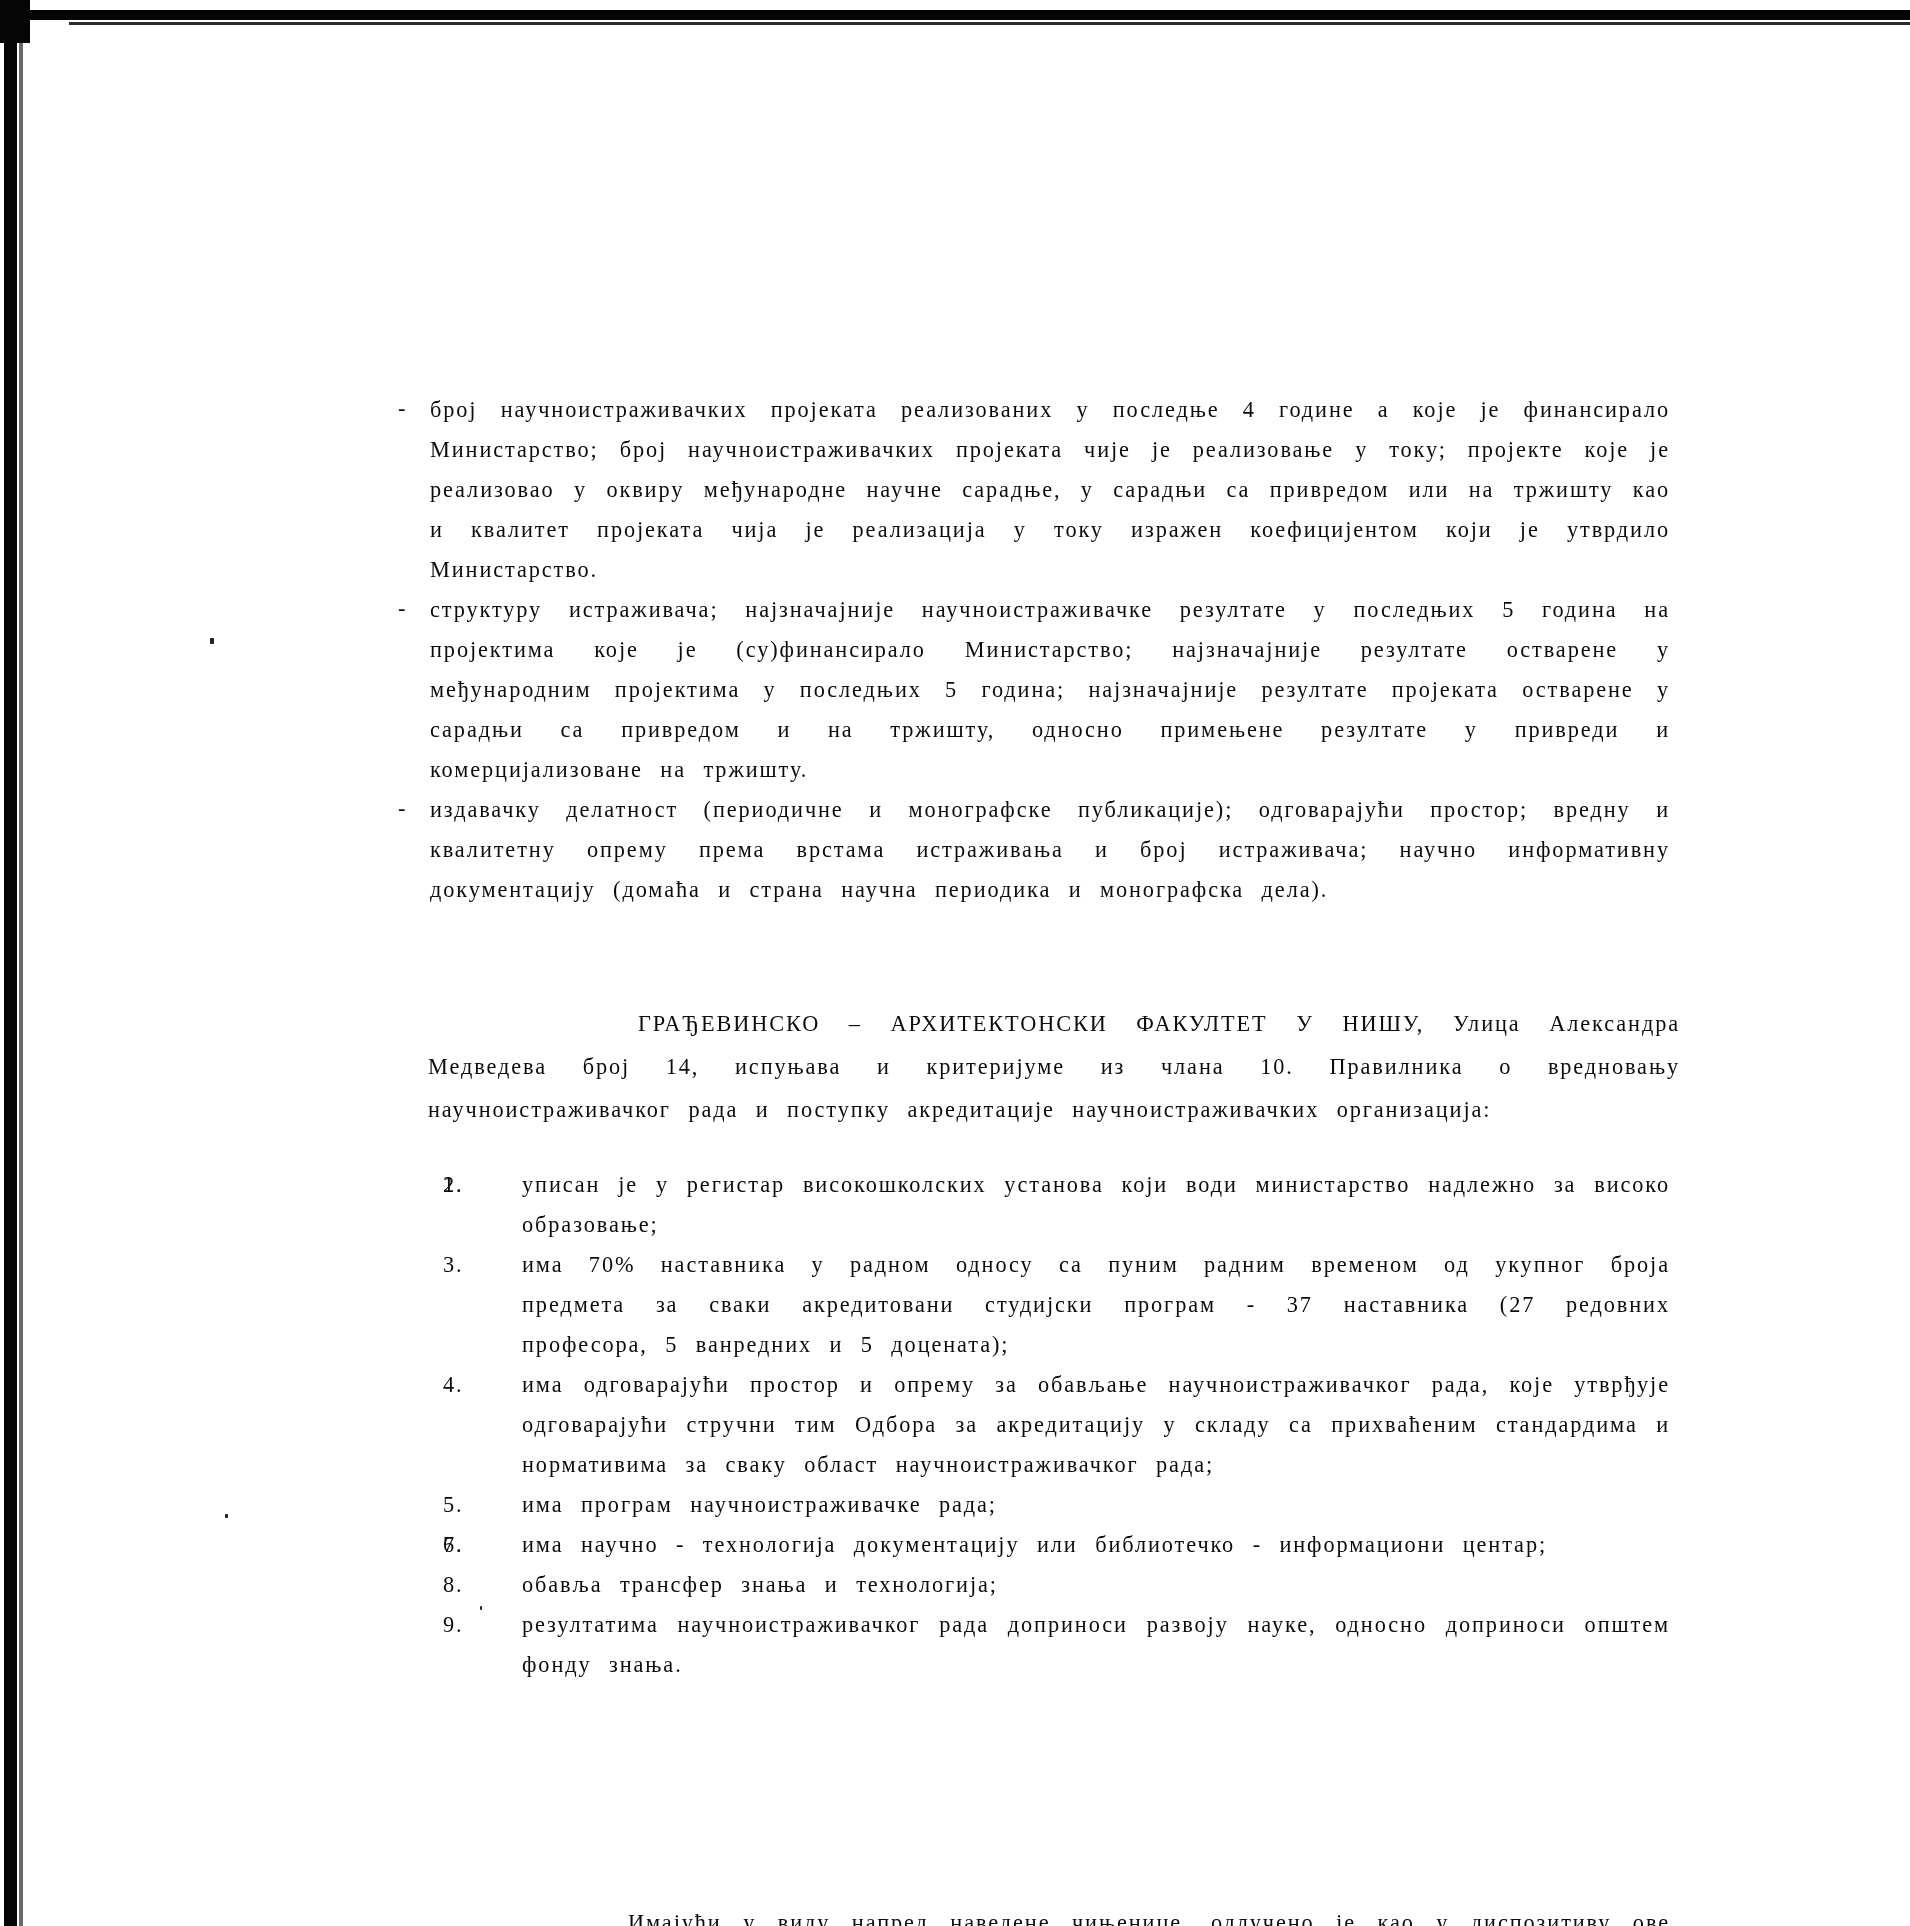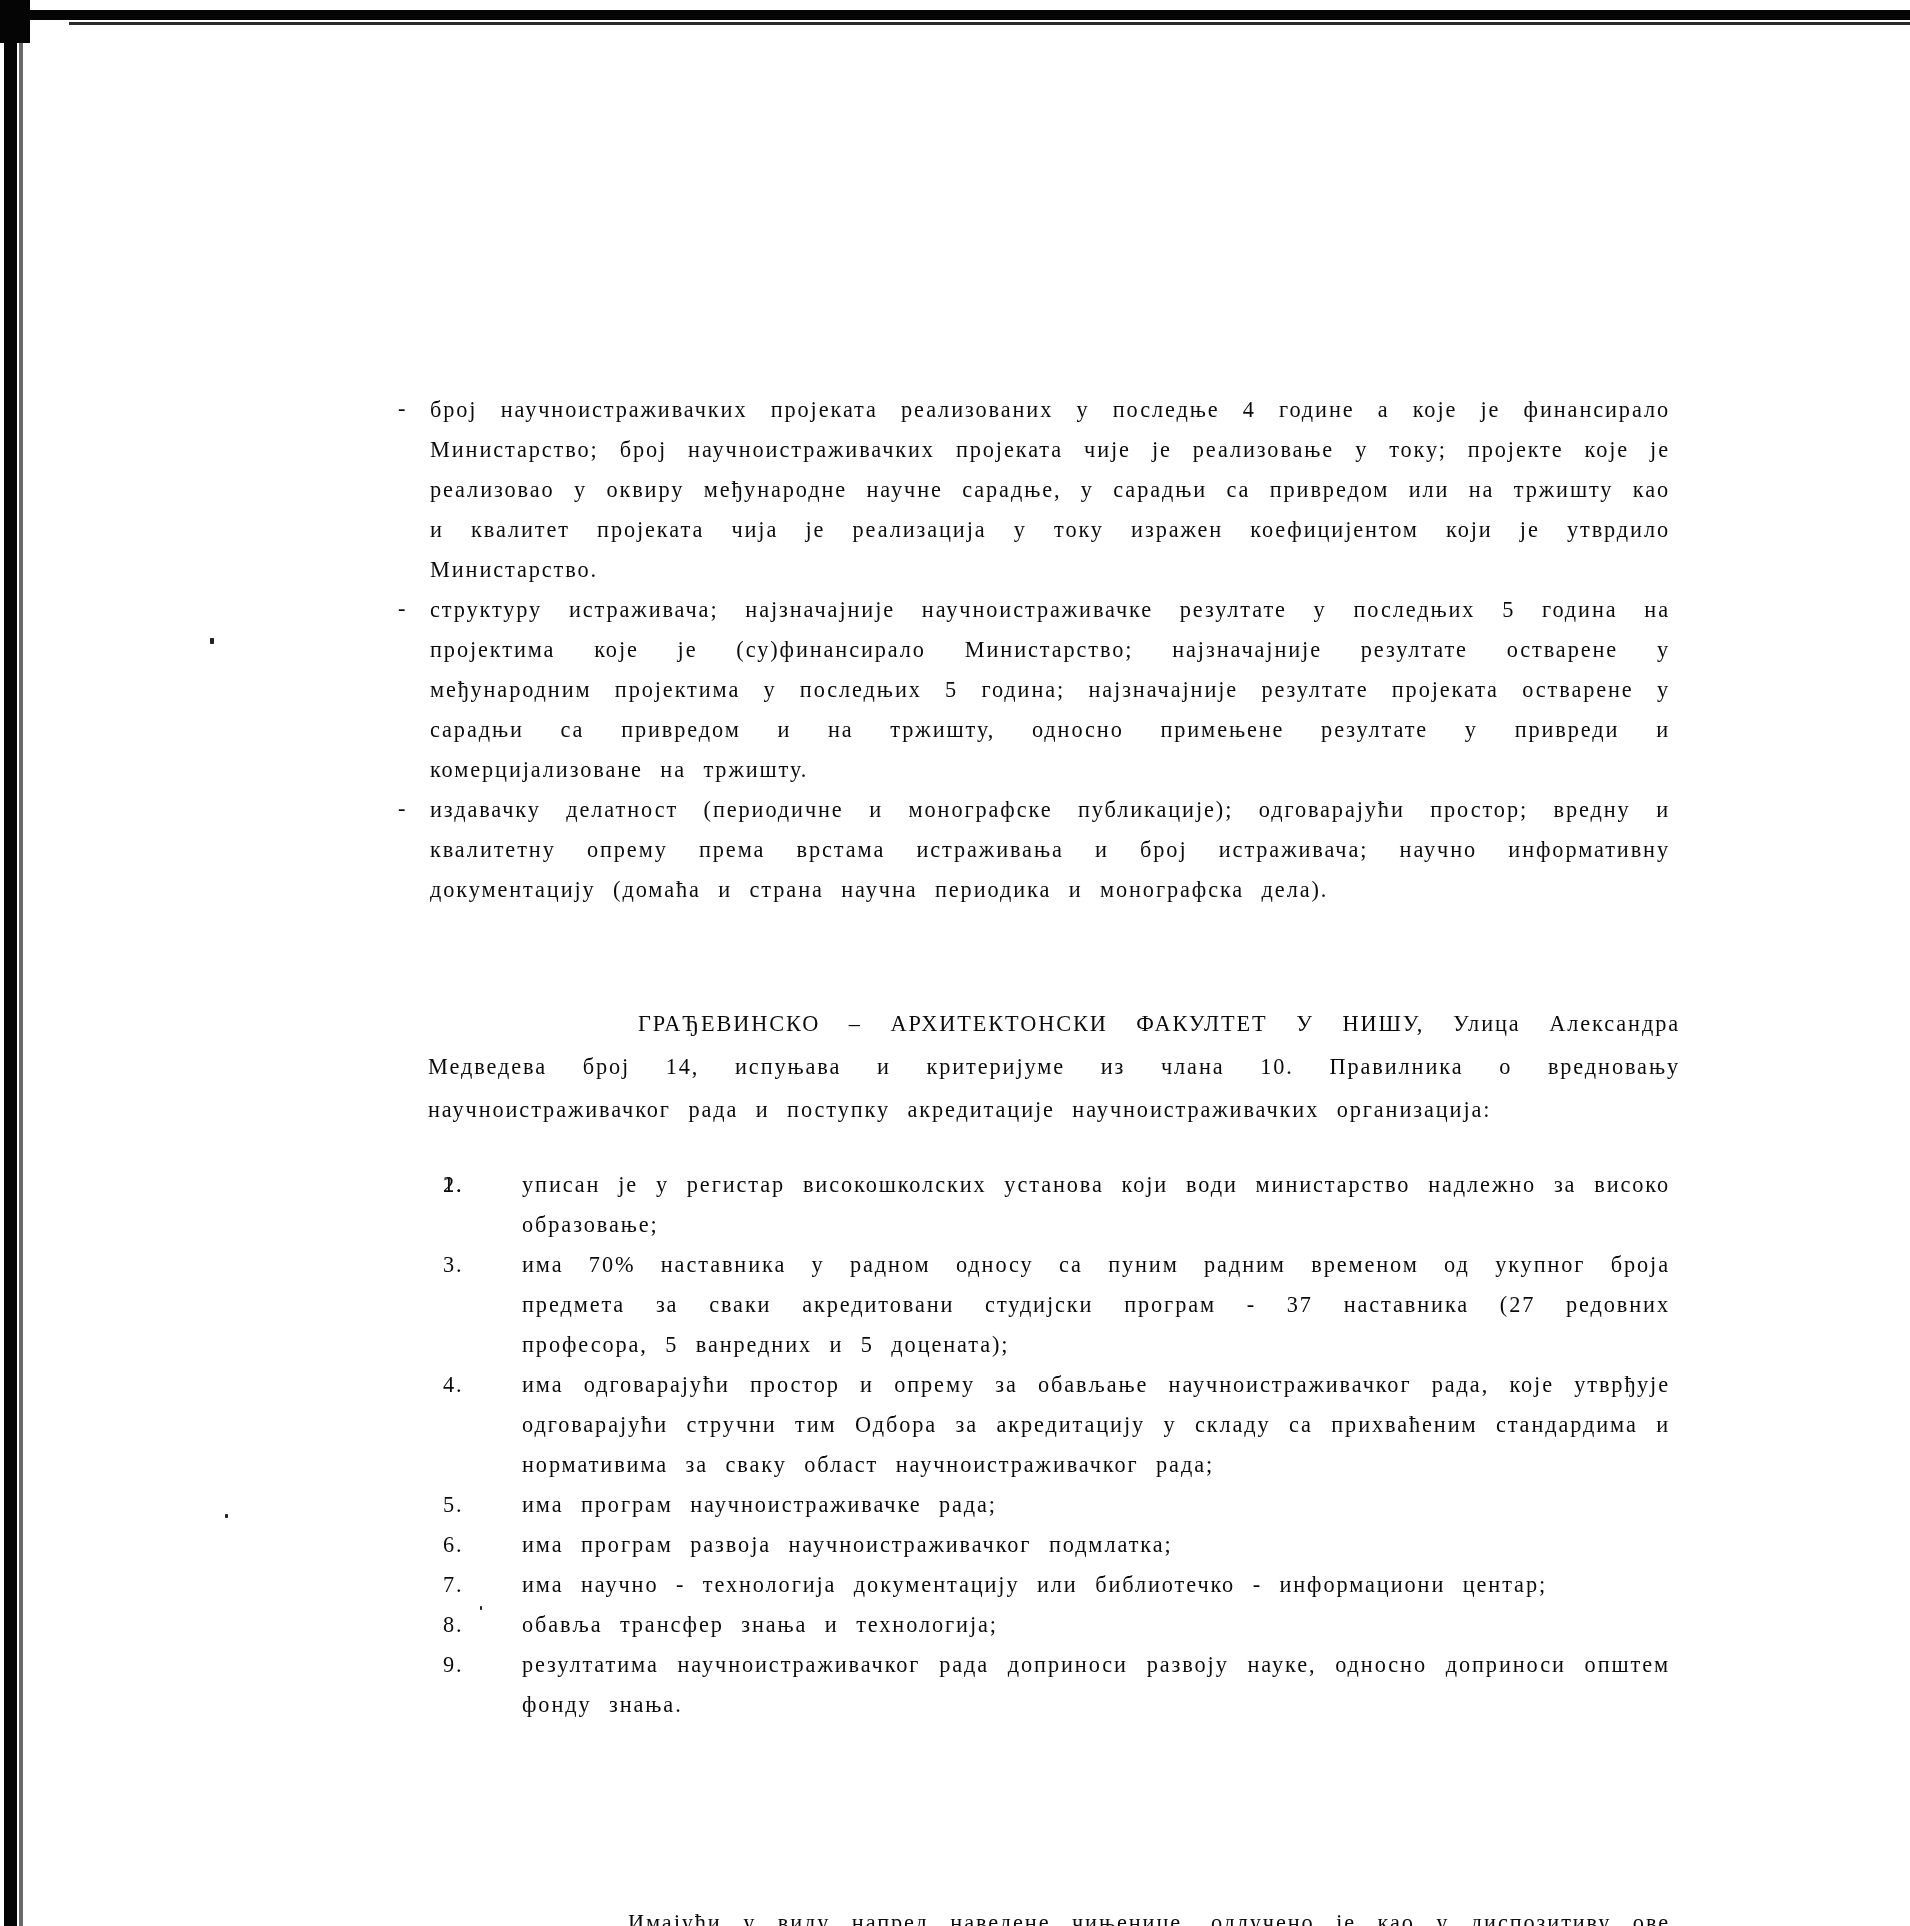--- a/index.html
+++ b/index.html
@@ -86,21 +86,20 @@
     <div class="num-item">
       <span class="num">4.</span>
       <span>има одговарајући простор и опрему за обављање научноистраживачког рада, које утврђује одговарајући стручни тим Одбора за акредитацију у складу са прихваћеним стандардима и нормативима за сваку област научноистраживачког рада;</span>
     </div>
     <div class="num-item">
       <span class="num">5.</span>
       <span>има програм научноистраживачке рада;</span>
     </div>
     <div class="num-item">
       <span class="num">6.</span>
-      <span>има програм развоја научноистраживачког подмлатка;</span>
     </div>
     <div class="num-item">
       <span class="num">7.</span>
       <span>има научно - технологија документацију или библиотечко - информациони центар;</span>
     </div>
     <div class="num-item">
       <span class="num">8.</span>
       <span>обавља трансфер знања и технологија;</span>
     </div>
     <div class="num-item">

